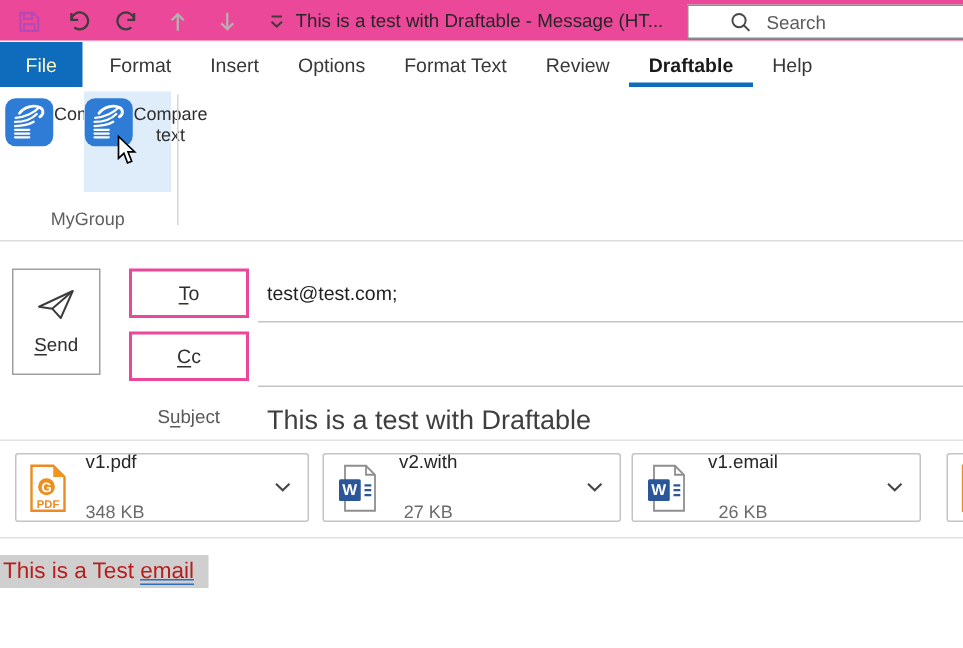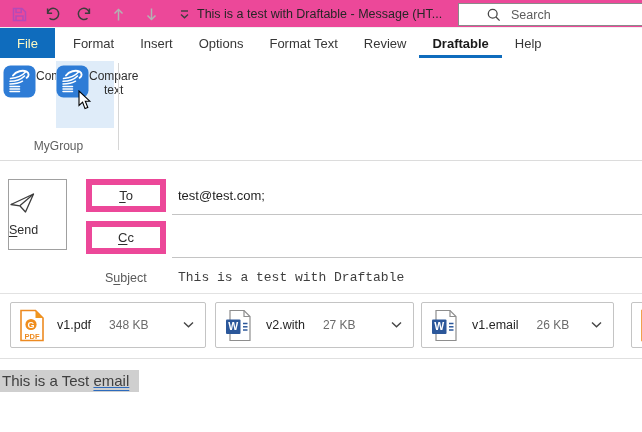--- a/index.html
+++ b/index.html
@@ -29,40 +29,40 @@
   .ribbon { position:absolute; top:58px; left:0; width:642px; height:102px; background:#fff; }
   .rib-btn { position:absolute; top:3px; display:flex; padding-top:4px; }
   .rib-btn .lbl { font-size:12px; line-height:14px; color:#2f2f2f; text-align:center; margin-top:4px; }
   .rib-btn.hovered { background:#dfecf9; }
   .group-label { position:absolute; left:0; top:81px; width:117px; text-align:center; font-size:12px; color:#5e5e5e; }
   .group-sep { position:absolute; left:118px; top:5px; width:1px; height:87px; background:#d6d6d6; }
   .hline { position:absolute; left:0; width:642px; height:1px; background:#dcdcdc; }
 
   
   .send-btn { position:absolute; left:8px; top:179px; width:59px; height:71px; border:1px solid #a0a0a0;
-    background:#fff; display:flex; flex-direction:column; justify-content:center; gap:9px; }
+    background:#fff; display:flex; flex-direction:column; align-items:center; justify-content:center; gap:9px; }
   .send-btn .lbl { font-size:12.5px; color:#2e2e2e; }
-  .field-btn { position:absolute; left:86px; width:80px; height:33px; border:6px solid #ec4899; background:#fff;
+  .field-btn { position:absolute; left:86px; width:80px; height:33px; border:2px solid #ec4899; background:#fff;
     display:flex; align-items:center; justify-content:center; font-size:13px; color:#2e2e2e; }
   .to-value { position:absolute; left:178px; top:188px; font-size:13px; color:#1f1f1f; }
   .fieldline { position:absolute; left:172px; width:470px; height:1px; background:#c4c4c4; }
   .subj-label { position:absolute; left:105px; top:271px; font-size:12.5px; color:#595959; }
-  .subj-value { position:absolute; left:178px; top:270px; font-size:13px; color:#3f3f3f;font-family:Liberation Mono, monospace; }
+  .subj-value { position:absolute; left:178px; top:270px; font-size:18px; color:#3f3f3f; }
 
   
   .card { position:absolute; top:302px; height:46px; border:1px solid #c4c4c4; border-radius:2px; background:#fff;
     display:flex; align-items:center; padding-left:8px; }
-  .fmeta { display:flex; justify-content:center; margin-left:12px; gap:18px; }
+  .fmeta { display:flex; flex-direction:column; justify-content:center; margin-left:12px; gap:18px; }
   .fname { font-size:12.5px; color:#262626; line-height:15px; }
   .fsize { font-size:12px; color:#6b6b6b; line-height:15px;text-align:center; }
   .fchev { position:absolute; right:11px; top:50%; transform:translateY(-50%); display:flex; }
 
   
   .body-area { position:absolute; left:0; top:372px; width:642px; height:60px; }
-  .sel { background:#cfcfcf; padding:2px 10px 3px 2px; font-size:15px; color:#404040; }
+  .sel { background:#cfcfcf; padding:2px 10px 3px 2px; font-size:15px; color:#b91c1c; }
   .grammar { text-decoration-line:underline; text-decoration-style:double; text-decoration-color:#2d6bbd; }
 
   .cursor { position:absolute; left:78px; top:90px; z-index:50; }
   u { text-decoration:underline; text-underline-offset:2px; }
 </style>
 </head>
 <body>
 
 <div class="stage">
 

